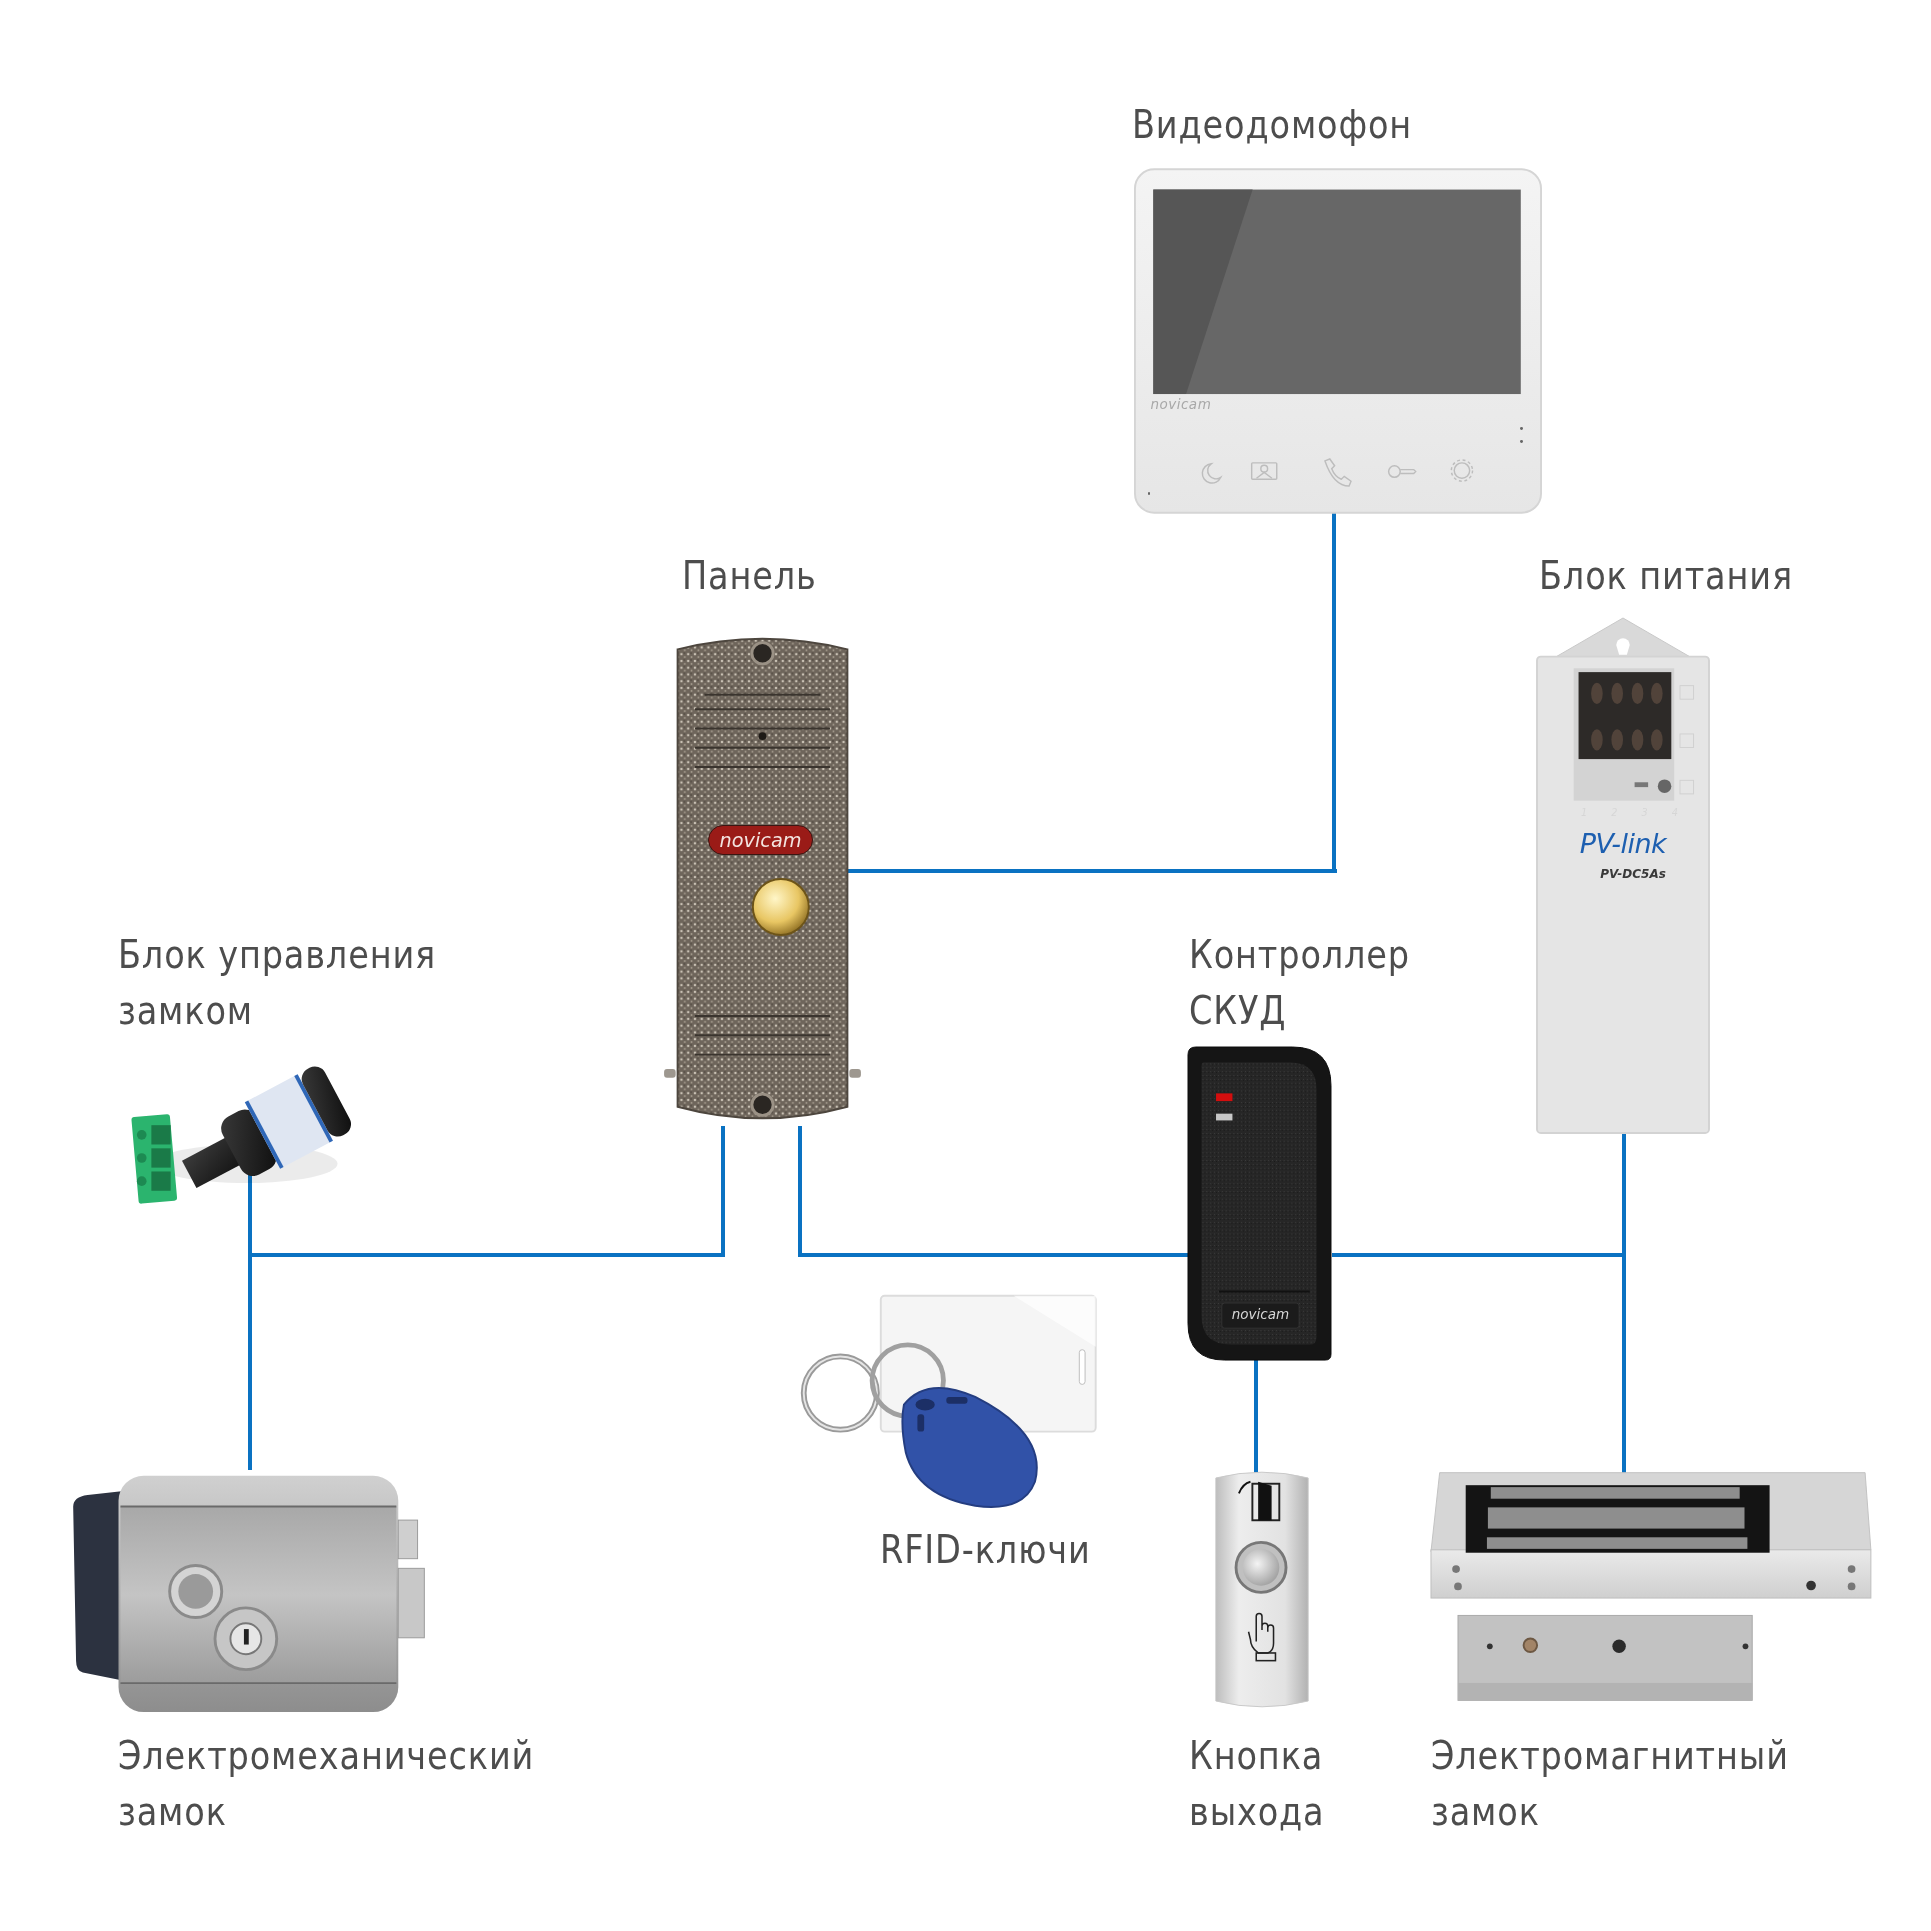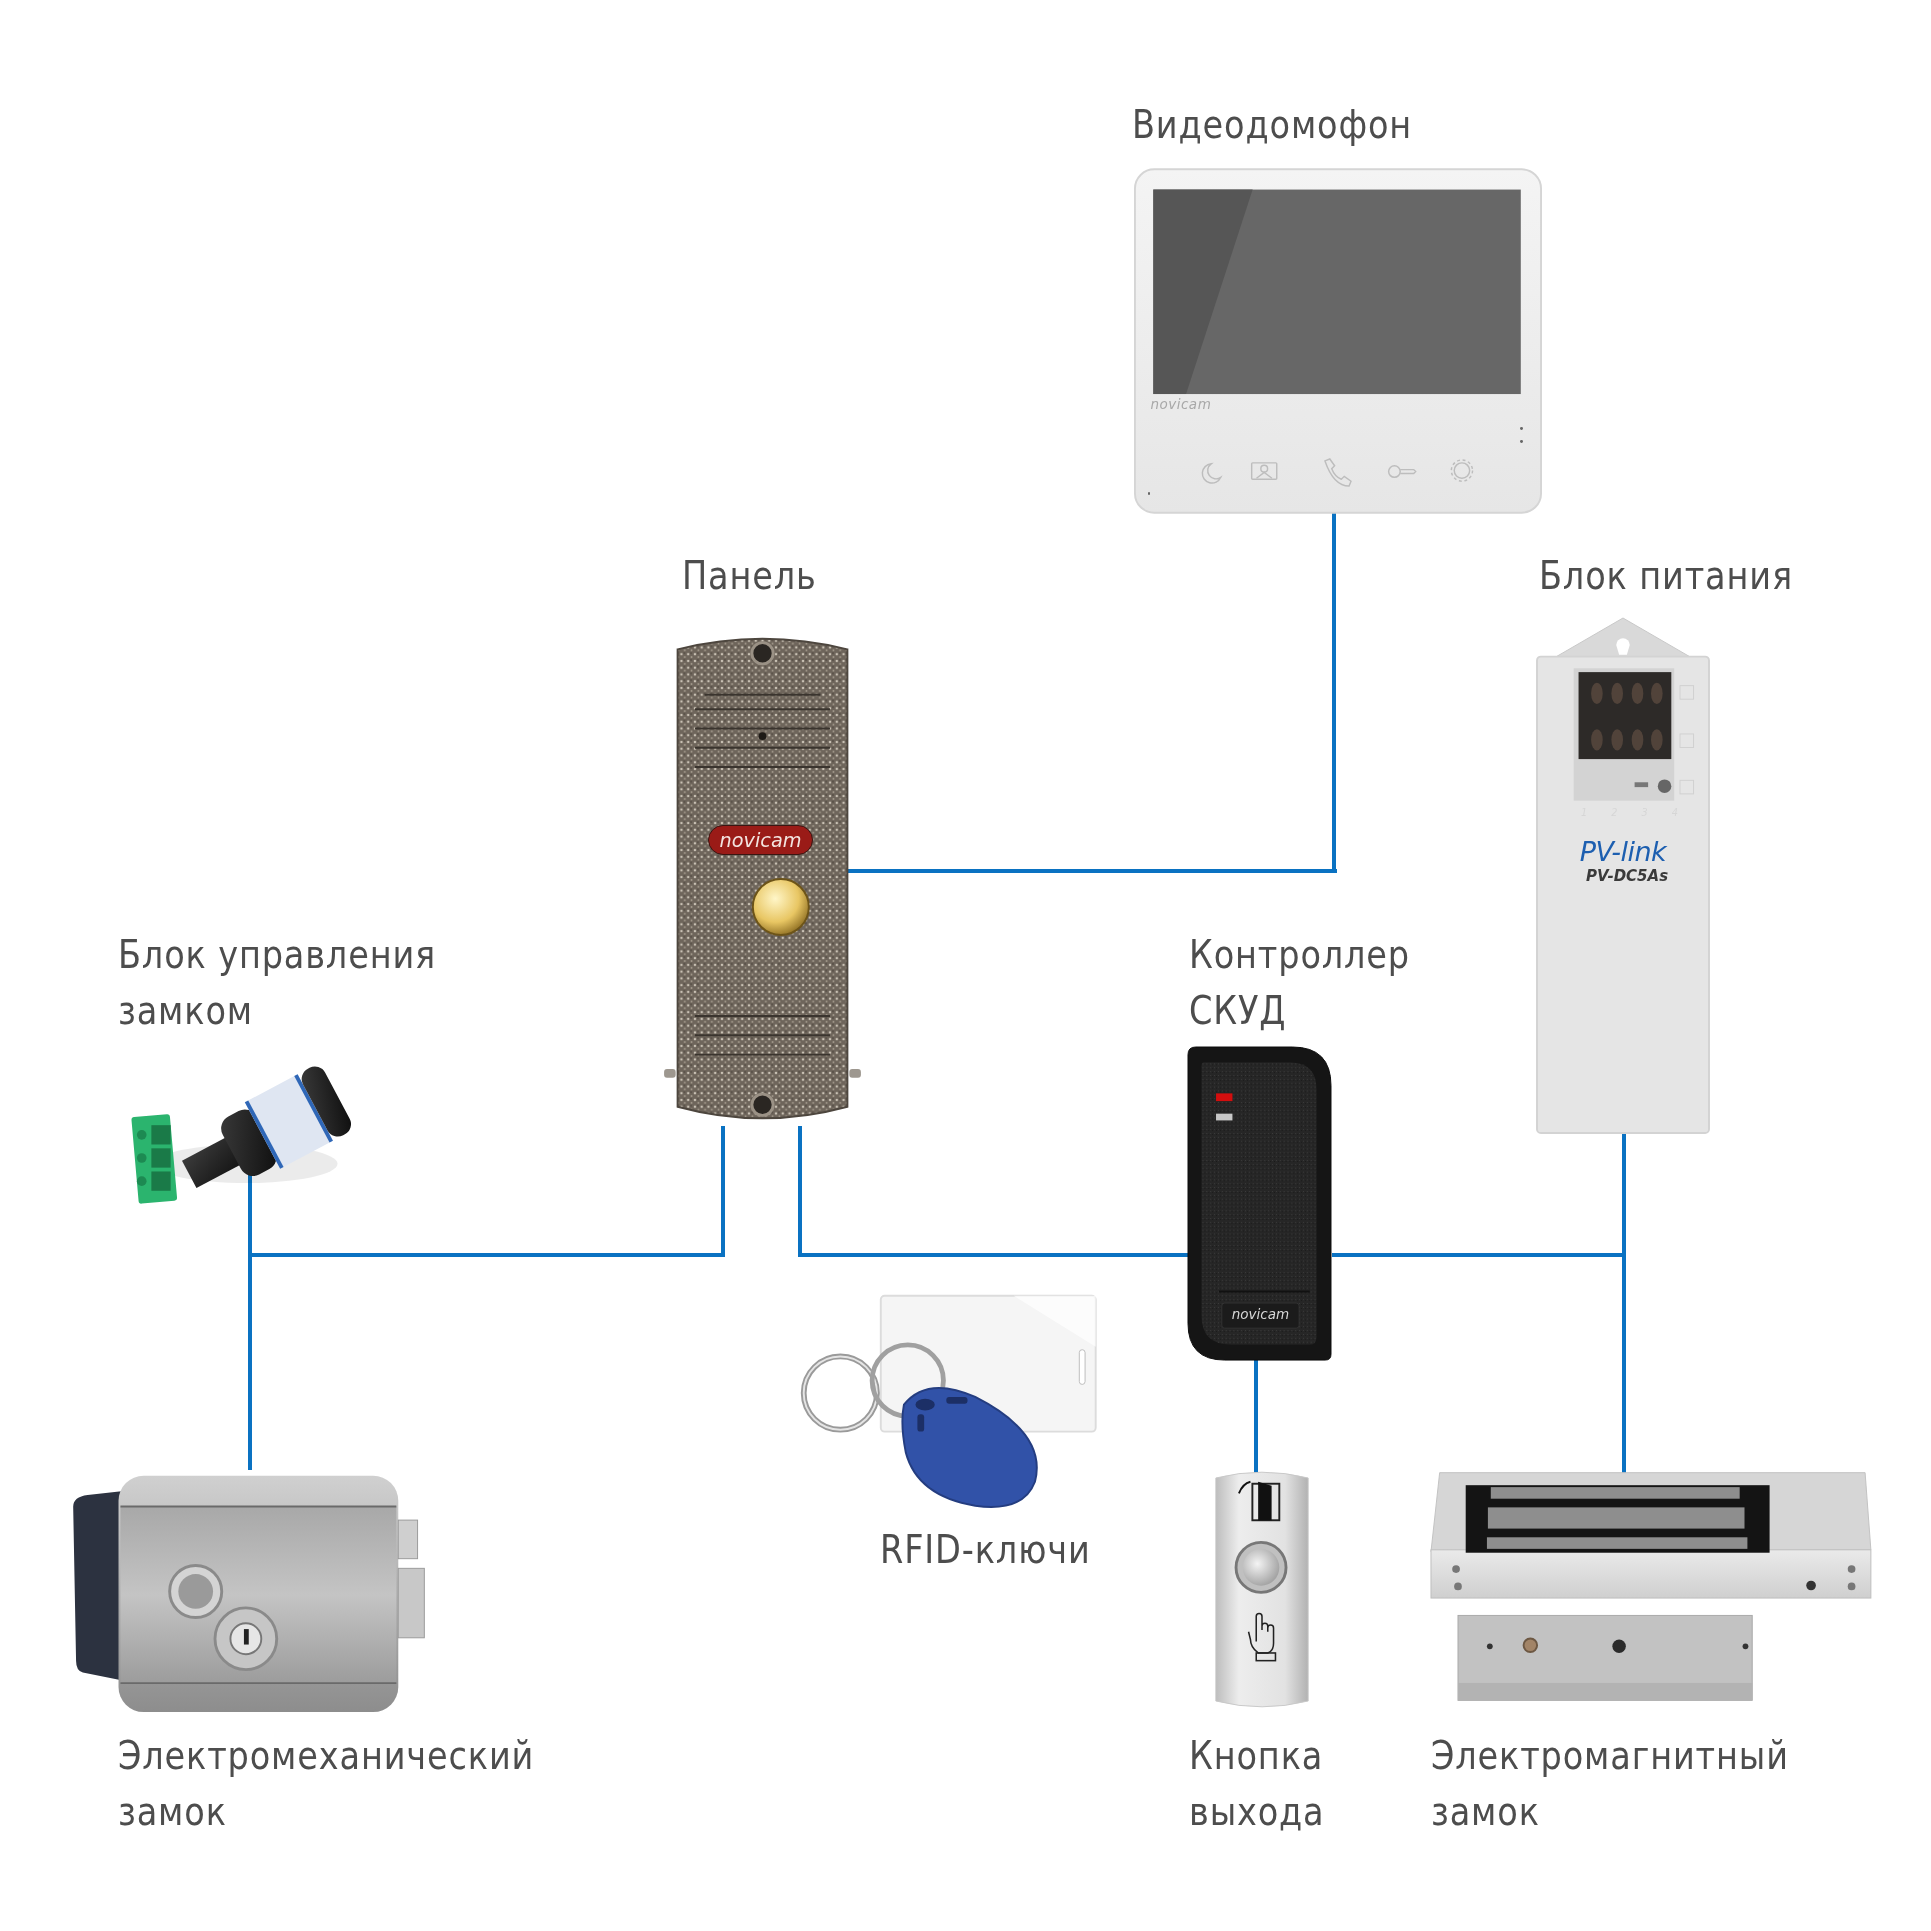--- a/index.html
+++ b/index.html
@@ -139,22 +139,22 @@
     <rect x="150" y="70" width="14" height="14" fill="none" stroke="#d0d0d0"></rect>
     <rect x="150" y="120" width="14" height="14" fill="none" stroke="#d0d0d0"></rect>
     <rect x="150" y="168" width="14" height="14" fill="none" stroke="#d0d0d0"></rect>
   </svg>
   <div style="position:absolute;left:46px;top:189px;width:97px;display:flex;justify-content:space-between;font-size:9.7px;color:#d6d6d6;font-family:'DejaVu Sans',sans-serif;">
     <span>1</span>
     <span>2</span>
     <span>3</span>
     <span>4</span>
   </div>
-  <div style="position:absolute;left:0;width:176px;text-align:center;top:210px;color:#1d5fb0;font-size:27px;font-family:'DejaVu Sans',sans-serif;letter-spacing:-0.5px;margin-top:8px;">PV-link</div>
-  <div style="position:absolute;left:4px;width:176px;text-align:center;top:249px;color:#3a3a3a;font-size:15px;font-weight:bold;font-family:'DejaVu Sans',sans-serif;">PV-DC5As</div>
+  <div style="position:absolute;left:0;width:176px;text-align:center;top:210px;color:#1d5fb0;font-size:27px;font-family:'DejaVu Sans',sans-serif;letter-spacing:-0.5px;">PV-link</div>
+  <div style="position:absolute;left:10px;width:176px;text-align:center;top:249px;color:#3a3a3a;font-size:12px;font-weight:bold;font-family:'DejaVu Sans',sans-serif;">PV-DC5As</div>
 </div>
 
 <div class="dev" style="left:130px;top:1048px;width:227px;height:164px;">
   <svg width="227" height="164" viewBox="0 0 235 170">
     <defs>
       <linearGradient id="blk" x1="0" y1="0" x2="1" y2="1">
         <stop offset="0" stop-color="#3a3a3a"></stop>
           <stop offset="1" stop-color="#0e0e0e"></stop>
       </linearGradient>
     </defs>

